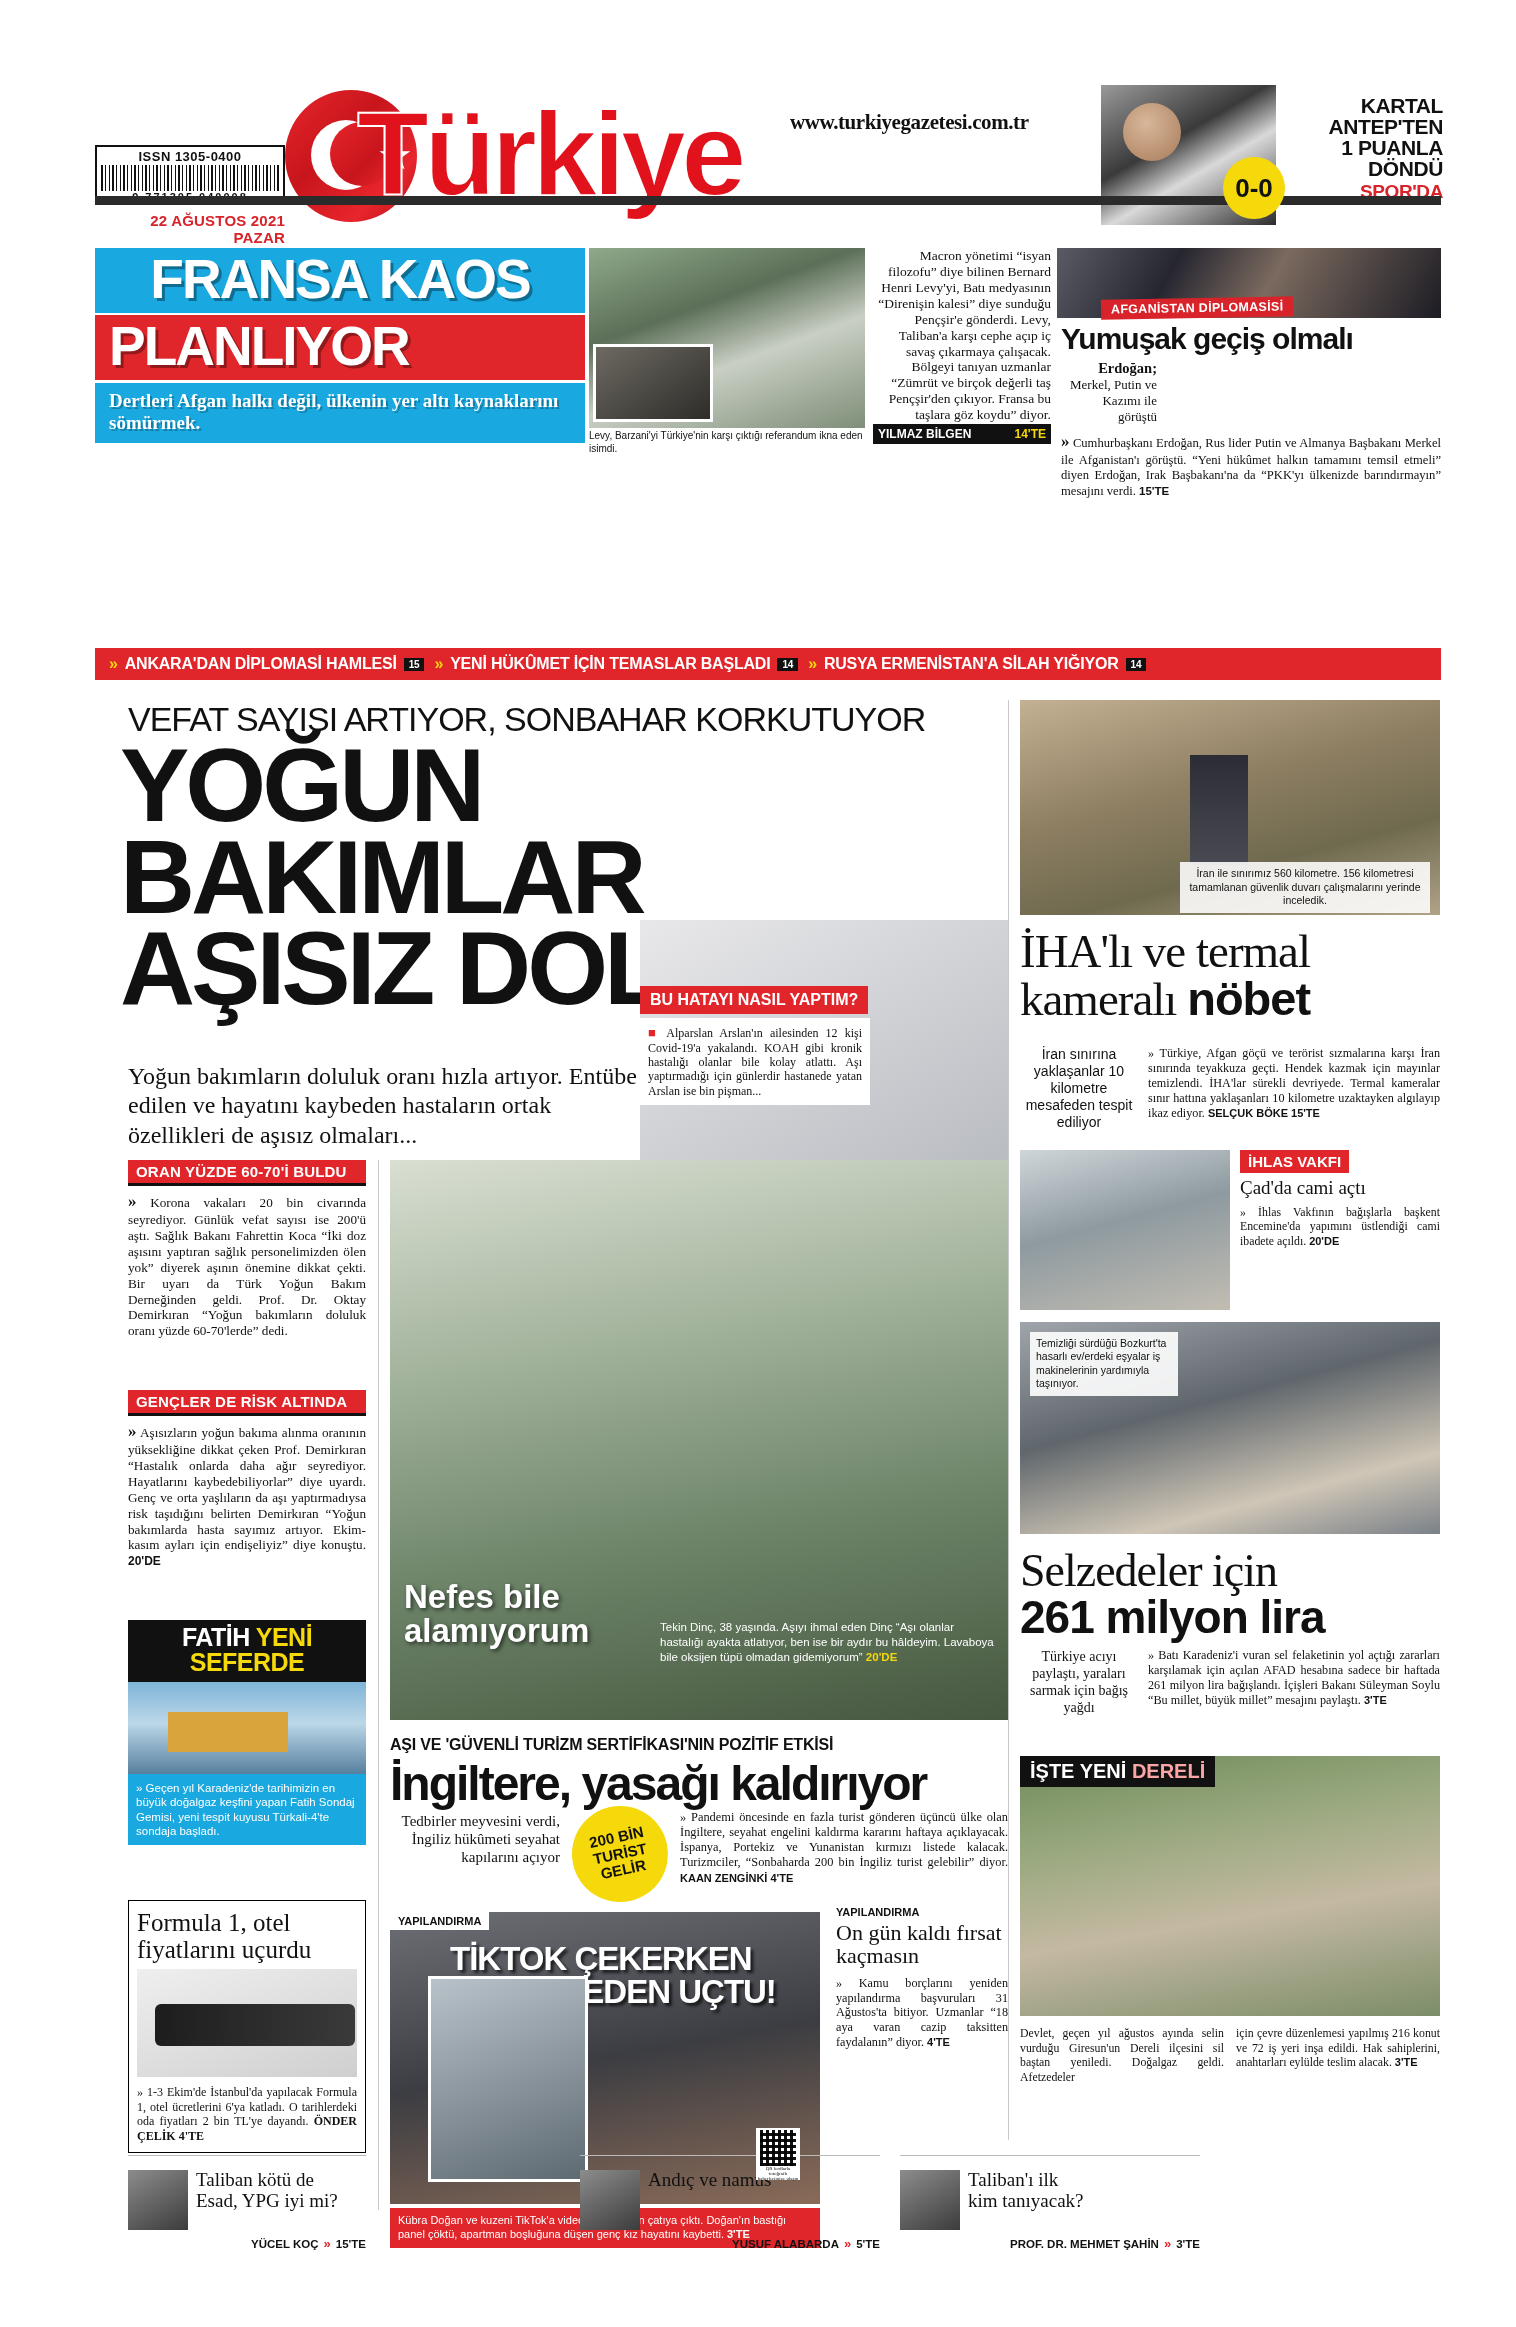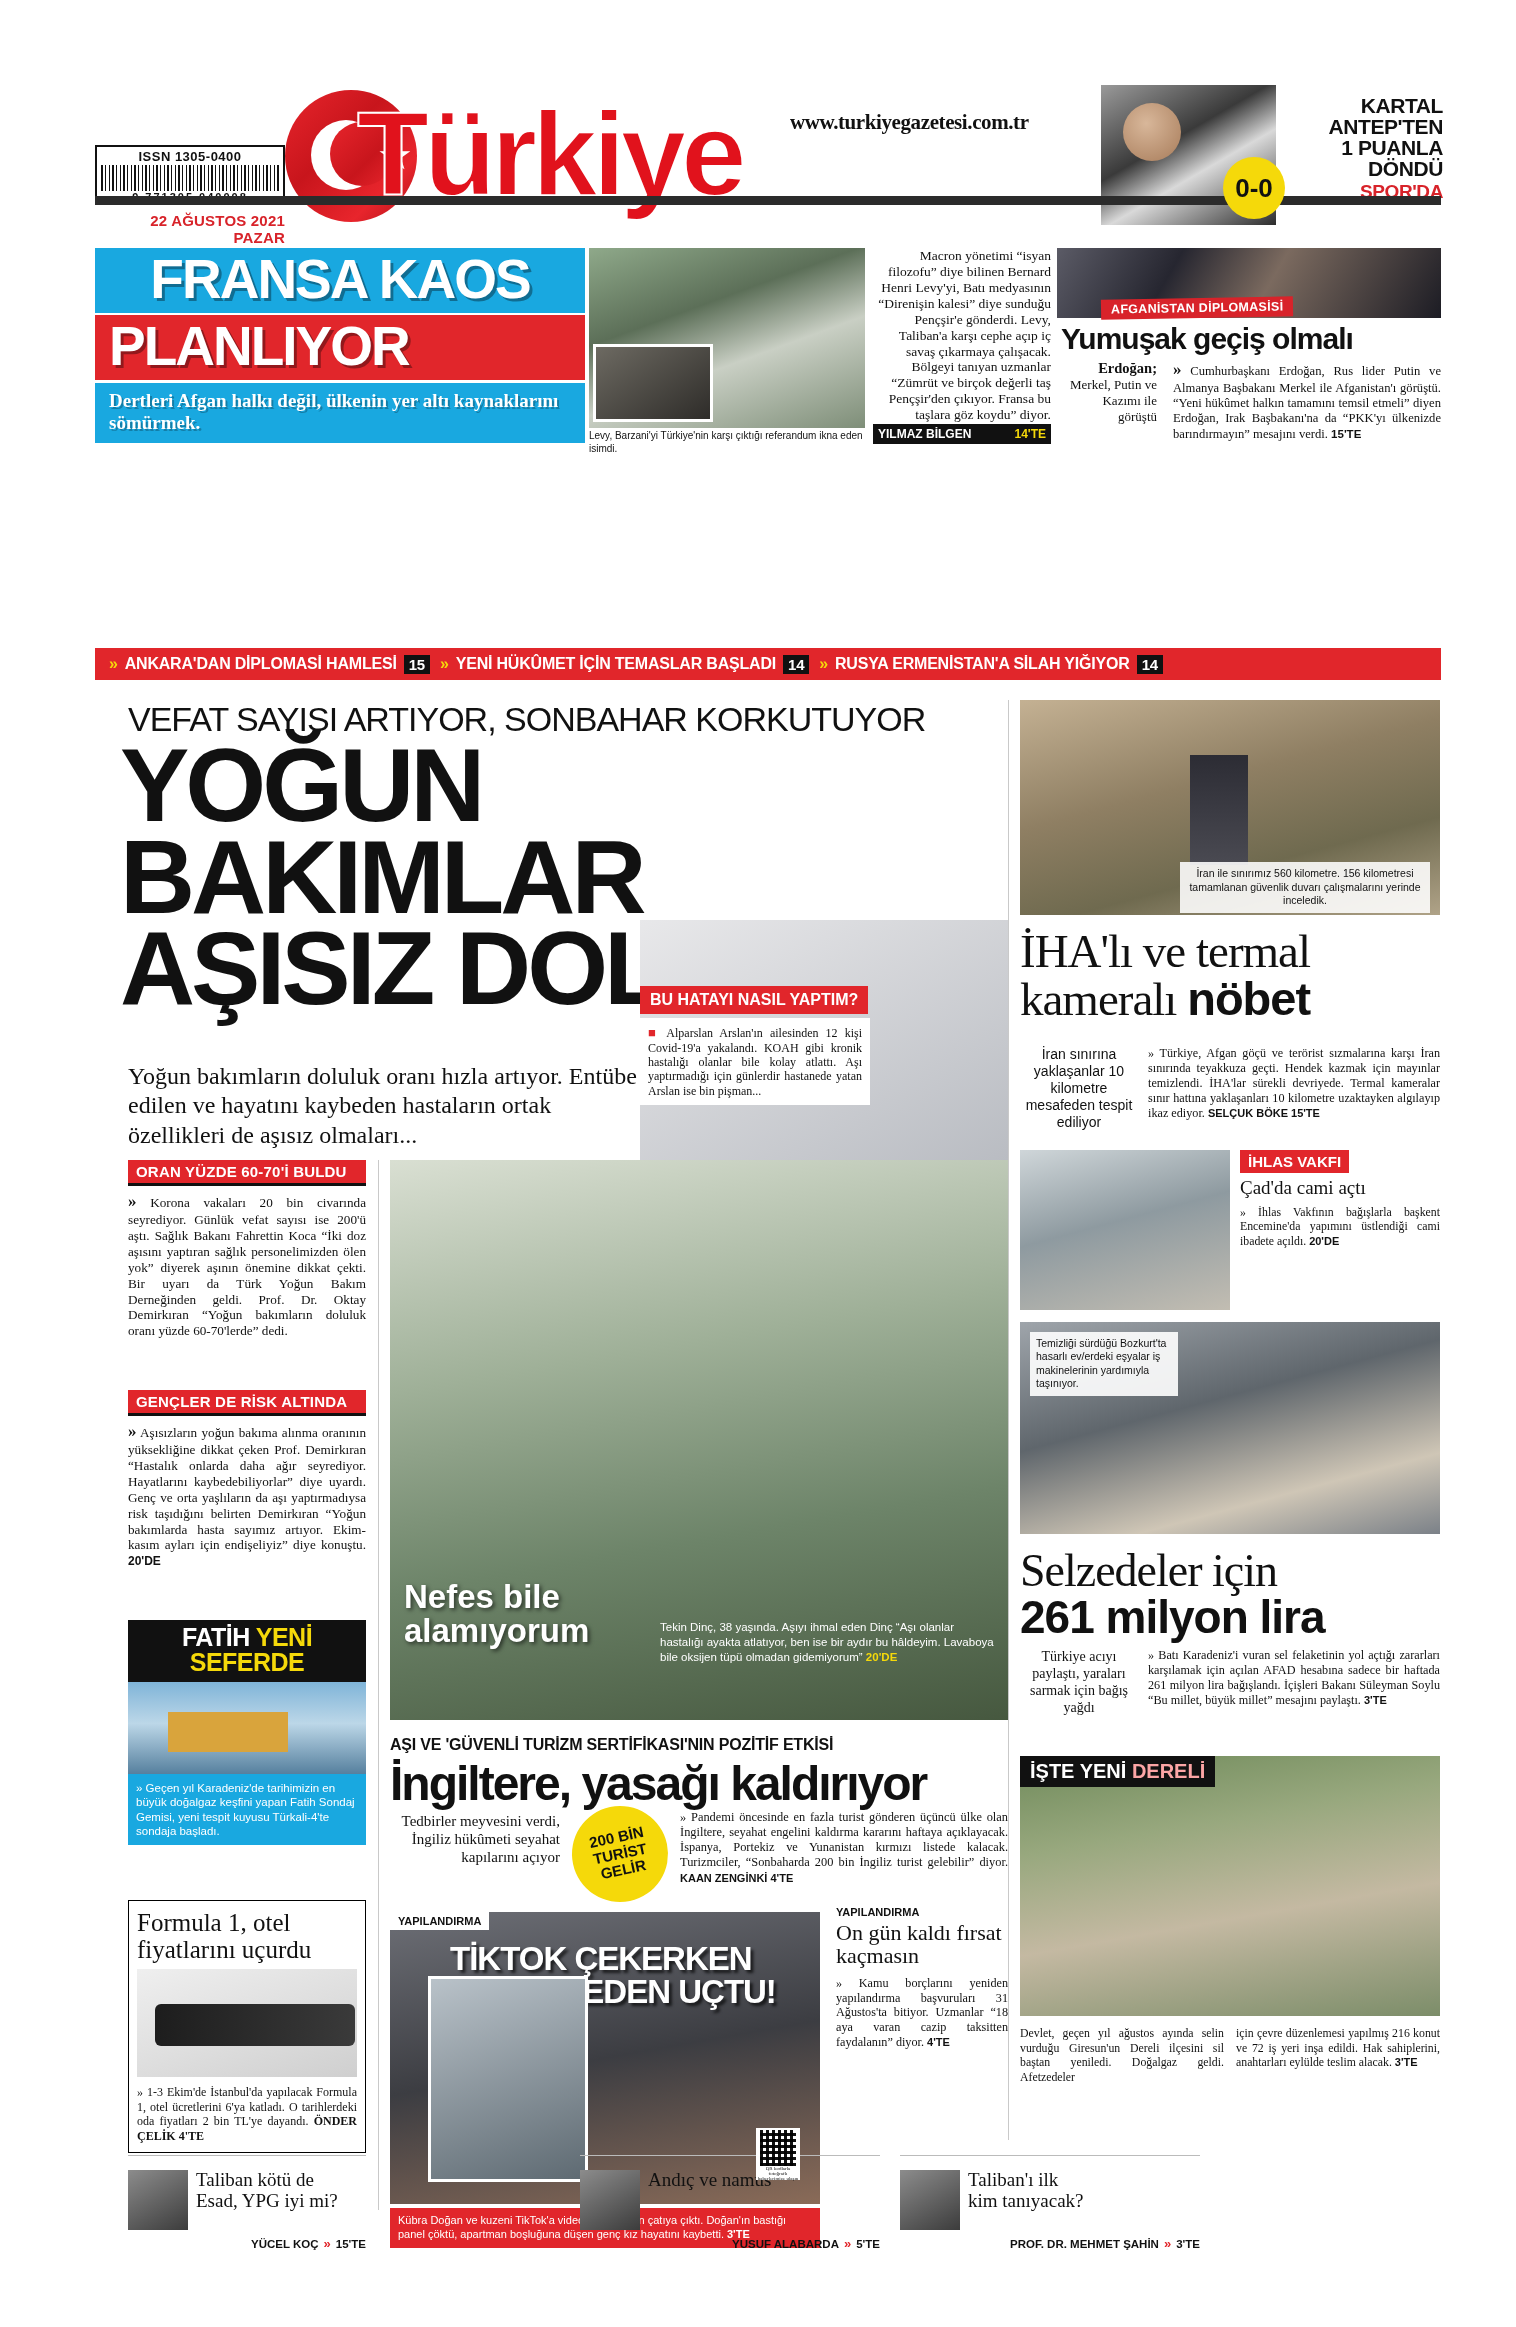--- a/index.html
+++ b/index.html
@@ -79,34 +79,34 @@
 
   
   .afghan { position:absolute; left:962px; top:0; width:384px; height:180px;}
   .afg-photo { position:absolute; left:0; top:0; width:384px; height:70px;
       background:linear-gradient(120deg,#5b5b66 0%,#262630 30%,#7b6a5f 55%,#1c1c24 100%);}
   .afg-tag { position:absolute; left:44px; top:50px; background:#d8232a; color:#fff;
       font-family:"Liberation Sans", sans-serif; font-weight:bold; font-size:12.5px; padding:3px 10px;
       letter-spacing:.3px; transform:rotate(-1deg); z-index:3;}
   .afg-title { position:absolute; left:4px; top:74px; width:380px; font-family:"Liberation Sans", sans-serif;
       font-weight:bold; font-size:30px; letter-spacing:-1px; color:#111;}
-  .afg-body { position:absolute; left:4px; top:112px; width:380px; display:flex; gap:16px;}
+  .afg-body { position:absolute; left:4px; top:112px; width:380px; display:flex; gap:8px;flex-direction:column;}
   .afg-lead { width:96px; font-family:"Liberation Serif", serif; font-size:13px; text-align:right; line-height:1.2;}
   .afg-lead b { font-size:14.5px;}
   .afg-text { flex:1; font-family:"Liberation Serif", serif; font-size:12.6px; line-height:1.22; text-align:justify;}
   .afg-text .arrow { font-weight:bold; font-size:17px; }
   .afg-text b { font-family:"Liberation Sans", sans-serif; font-size:11.5px;}
 
   
   .ticker { position:absolute; left:95px; top:648px; width:1346px; height:32px; background:#e1262b;
       display:flex; align-items:center; gap:10px; padding:0 14px; }
   .tick-item { display:flex; align-items:center; gap:7px; font-family:"Liberation Sans", sans-serif;
       font-weight:bold; font-size:16px; color:#fff; letter-spacing:-.2px;}
   .tick-item .chev { color:#f5d90a; font-size:16px;}
-  .tick-item .num { background:#111; color:#fff; font-size:15px; padding:1px 5px;}
+  .tick-item .num { background:#111; color:#fff; font-size:10px; padding:1px 5px;}
 
   
   .kicker { position:absolute; left:128px; top:700px; width:880px;
       font-family:"Liberation Sans", sans-serif; font-size:34px; letter-spacing:-1px; color:#111;}
   .mainhead { position:absolute; left:120px; top:740px; width:900px;
       font-family:"Liberation Sans", sans-serif; font-weight:bold; font-size:104px; line-height:.88;
       letter-spacing:-4px; color:#111;}
   .deck { position:absolute; left:128px; top:1062px; width:520px;
       font-family:"Liberation Serif", serif; font-size:24px; line-height:1.22;}
 

